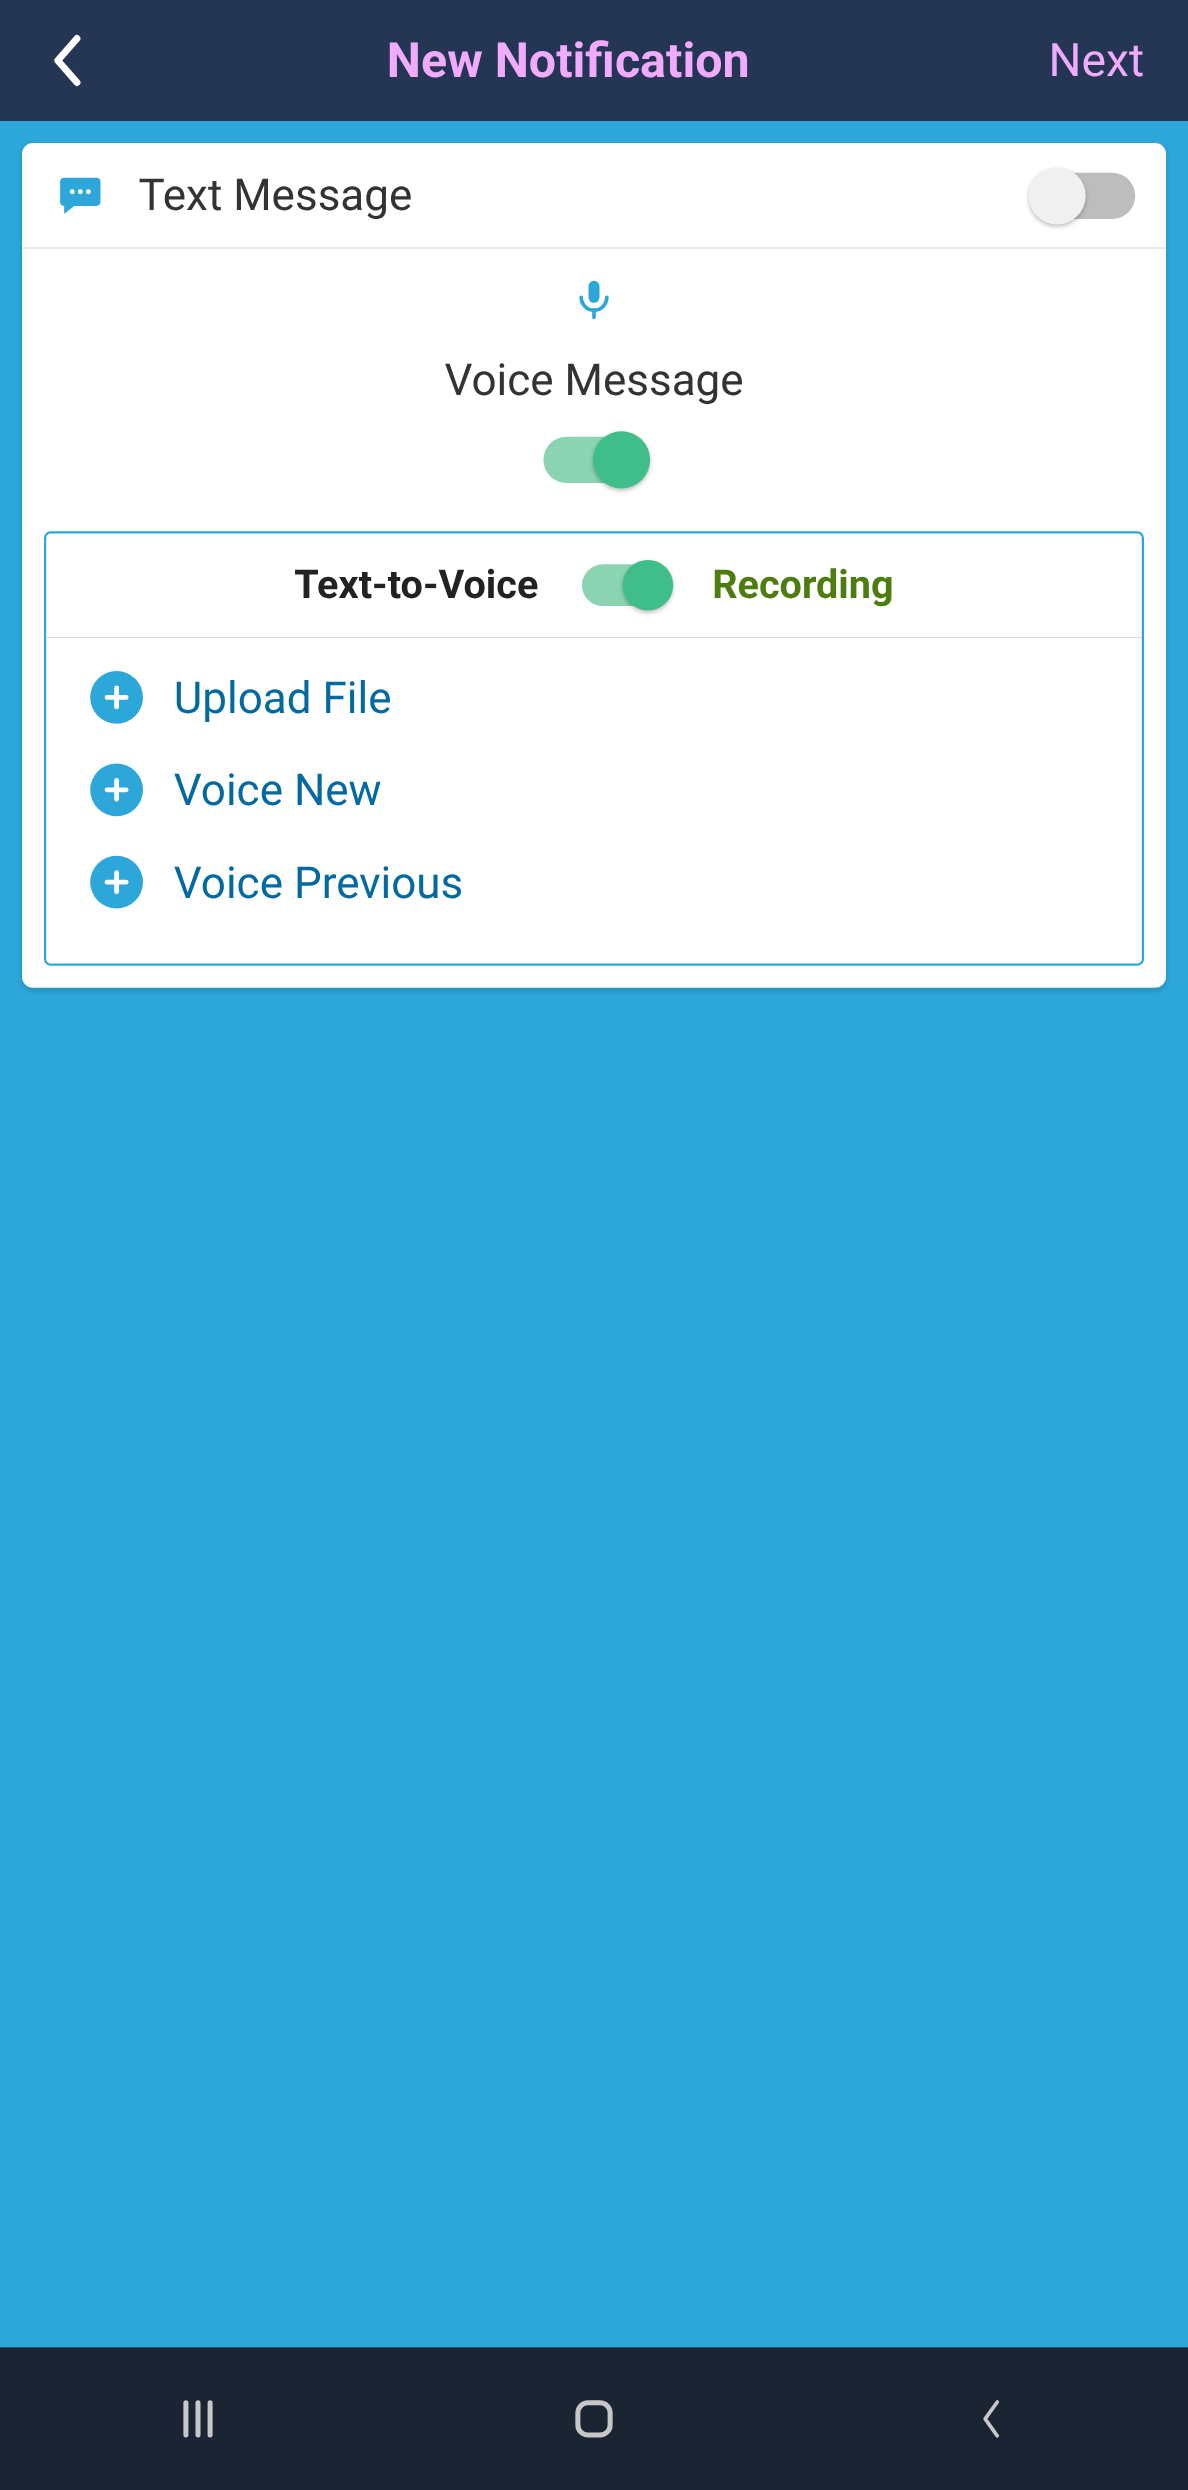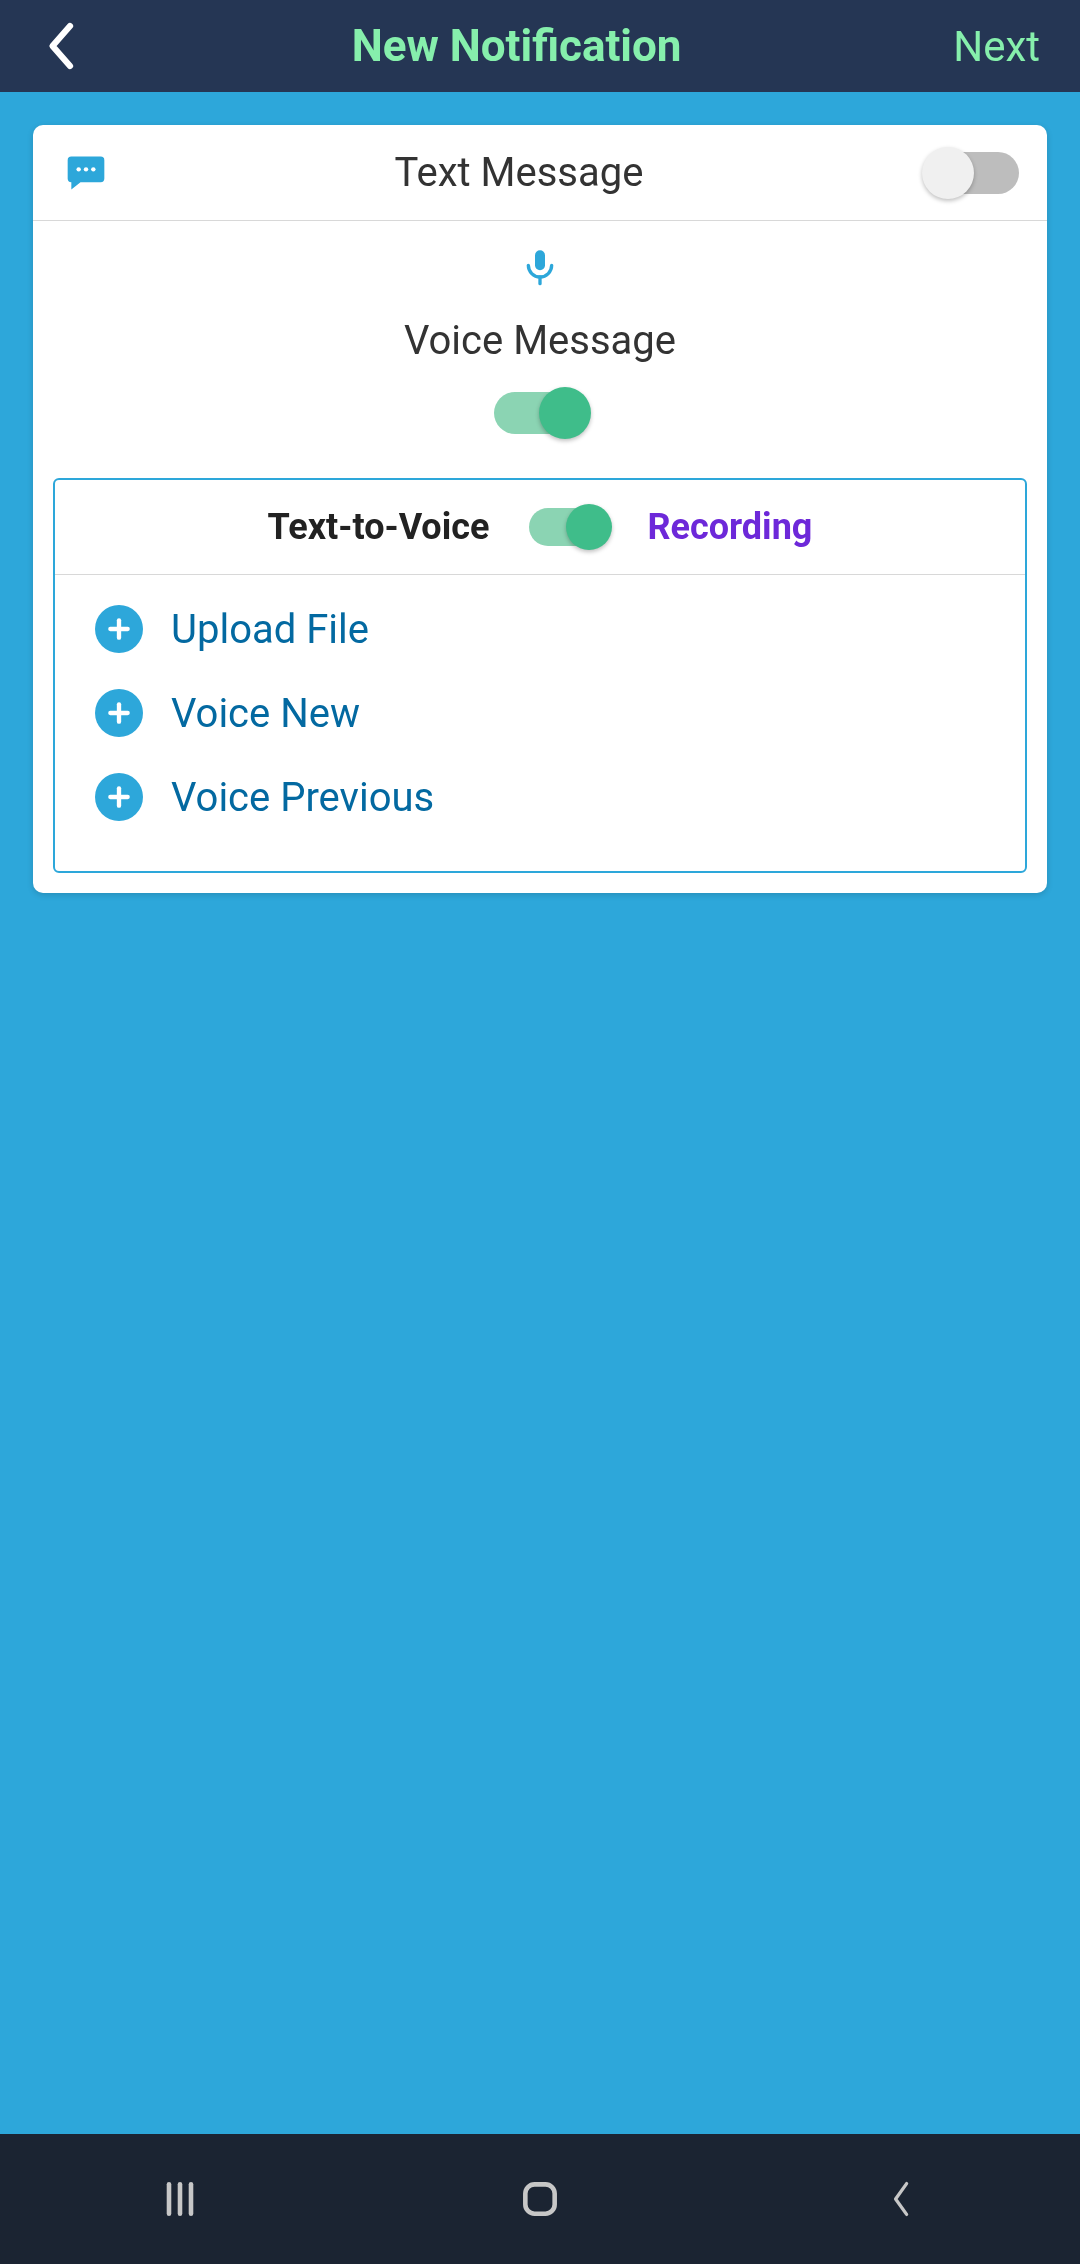--- a/index.html
+++ b/index.html
@@ -1,31 +1,31 @@
 <!DOCTYPE html>
 <html><head>
 <meta charset="utf-8">
 <style>
   * { box-sizing: border-box; margin: 0; padding: 0; }
   html, body { width: 1080px; height: 2264px; font-family: -apple-system, BlinkMacSystemFont, "Segoe UI", Roboto, sans-serif; }
   body { background: #2da7da; display: flex; flex-direction: column; }
 
   .header {
     background: #253654;
-    height: 92px;
+    height: 110px;
     display: flex;
     align-items: center;
     padding: 0 30px;
-    color: #86efac;
+    color: #f0abfc;
   }
   .back-btn { width: 60px; display: flex; align-items: center; justify-content: center; }
   .title { flex: 1; text-align: center; font-size: 44px; font-weight: 700; }
   .next-btn { font-size: 42px; font-weight: 400; padding: 0 10px; }
 
-  .content { flex: 1; padding: 33px; overflow: auto; text-align: center; }
+  .content { flex: 1; padding: 20px; overflow: auto; }
   .card {
     background: #ffffff;
     border-radius: 10px;
     overflow: hidden;
     box-shadow: 0 2px 6px rgba(0,0,0,0.15);
   }
   .row {
     display: flex;
     align-items: center;
     padding: 24px 28px;
@@ -48,21 +48,21 @@
   .toggle.on .knob { right: -5px; background: #3fbd8a; }
 
   .voice-panel {
     margin: 20px; border: 2px solid #2da7da; border-radius: 6px;
   }
   .voice-top {
     display: flex; align-items: center; justify-content: center;
     gap: 40px; padding: 26px 0; border-bottom: 1px solid #d8d8d8;
   }
   .vt-left { font-size: 36px; font-weight: 700; color: #222; }
-  .vt-right { font-size: 36px; font-weight: 700; color: #6d28d9; }
+  .vt-right { font-size: 36px; font-weight: 700; color: #4d7c0f; }
   .voice-actions { padding: 30px 40px 50px 40px; display: flex; flex-direction: column; gap: 36px; }
   .action { display: flex; align-items: center; gap: 28px; }
   .plus-circle {
     width: 48px; height: 48px; border-radius: 24px; background: #2da7da;
     display: flex; align-items: center; justify-content: center;
   }
   .plus-circle svg { width: 26px; height: 26px; }
   .action .label { font-size: 40px; color: #0369a1; }
 
   .navbar {

